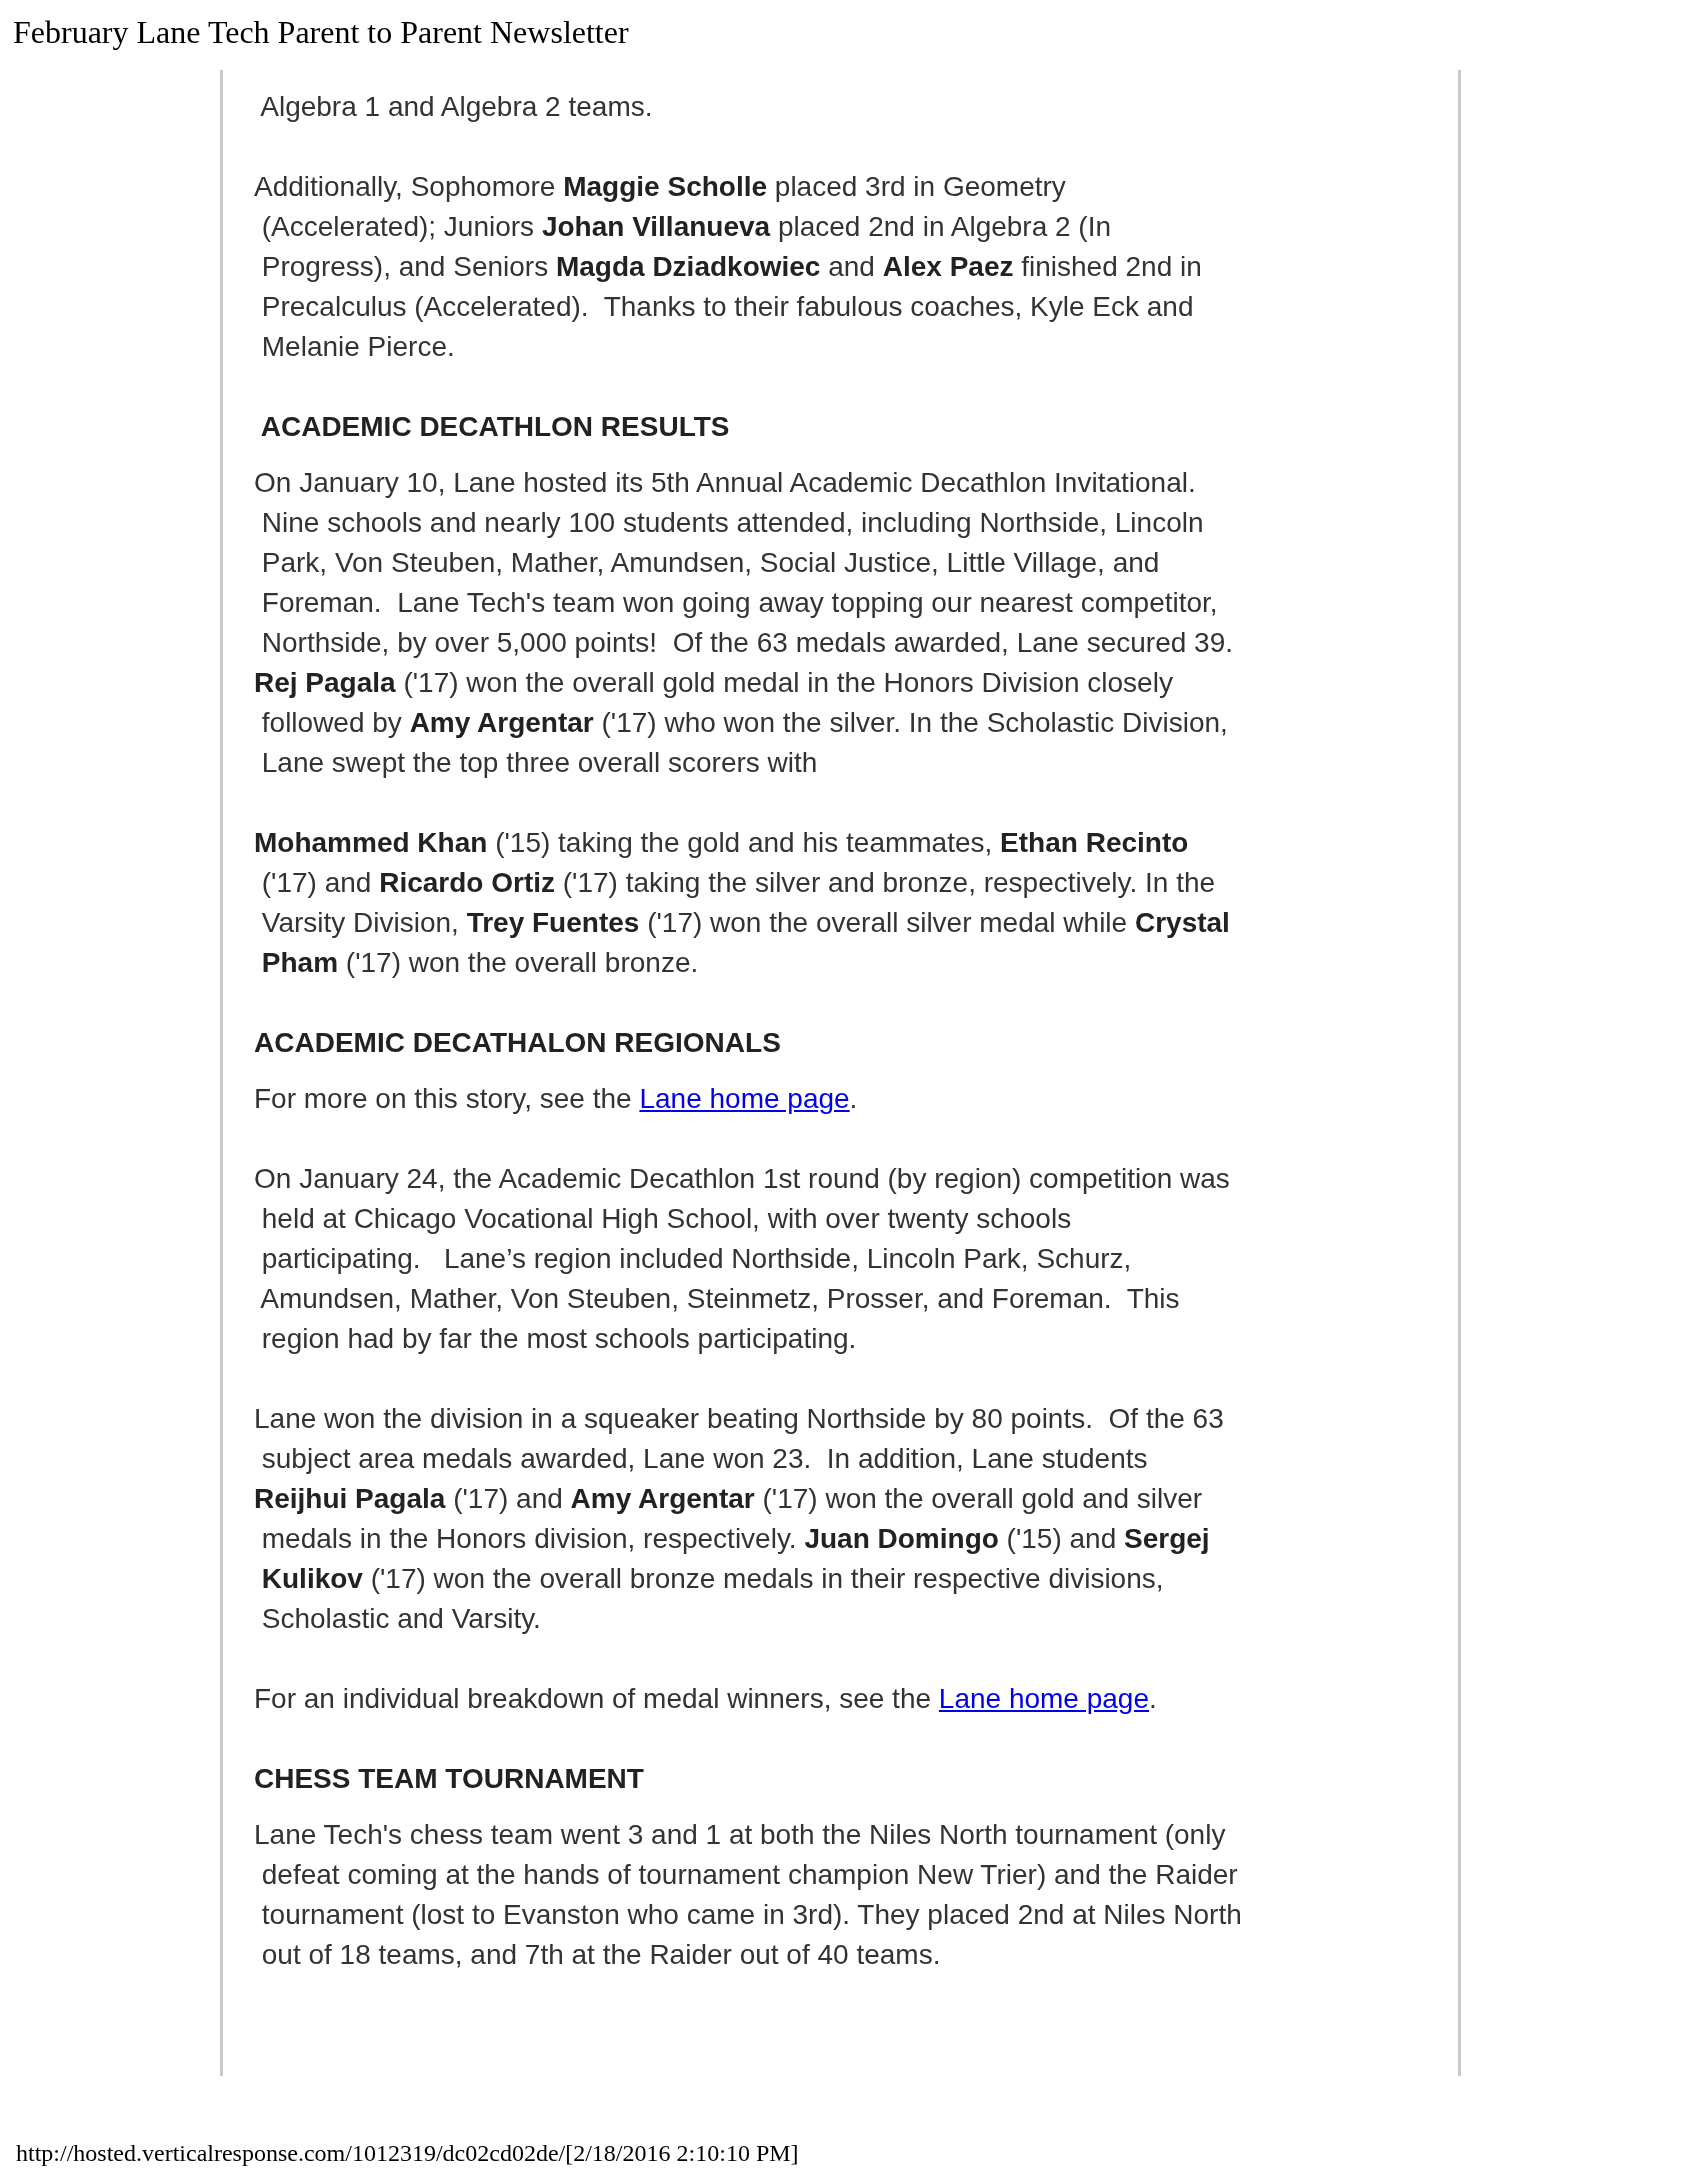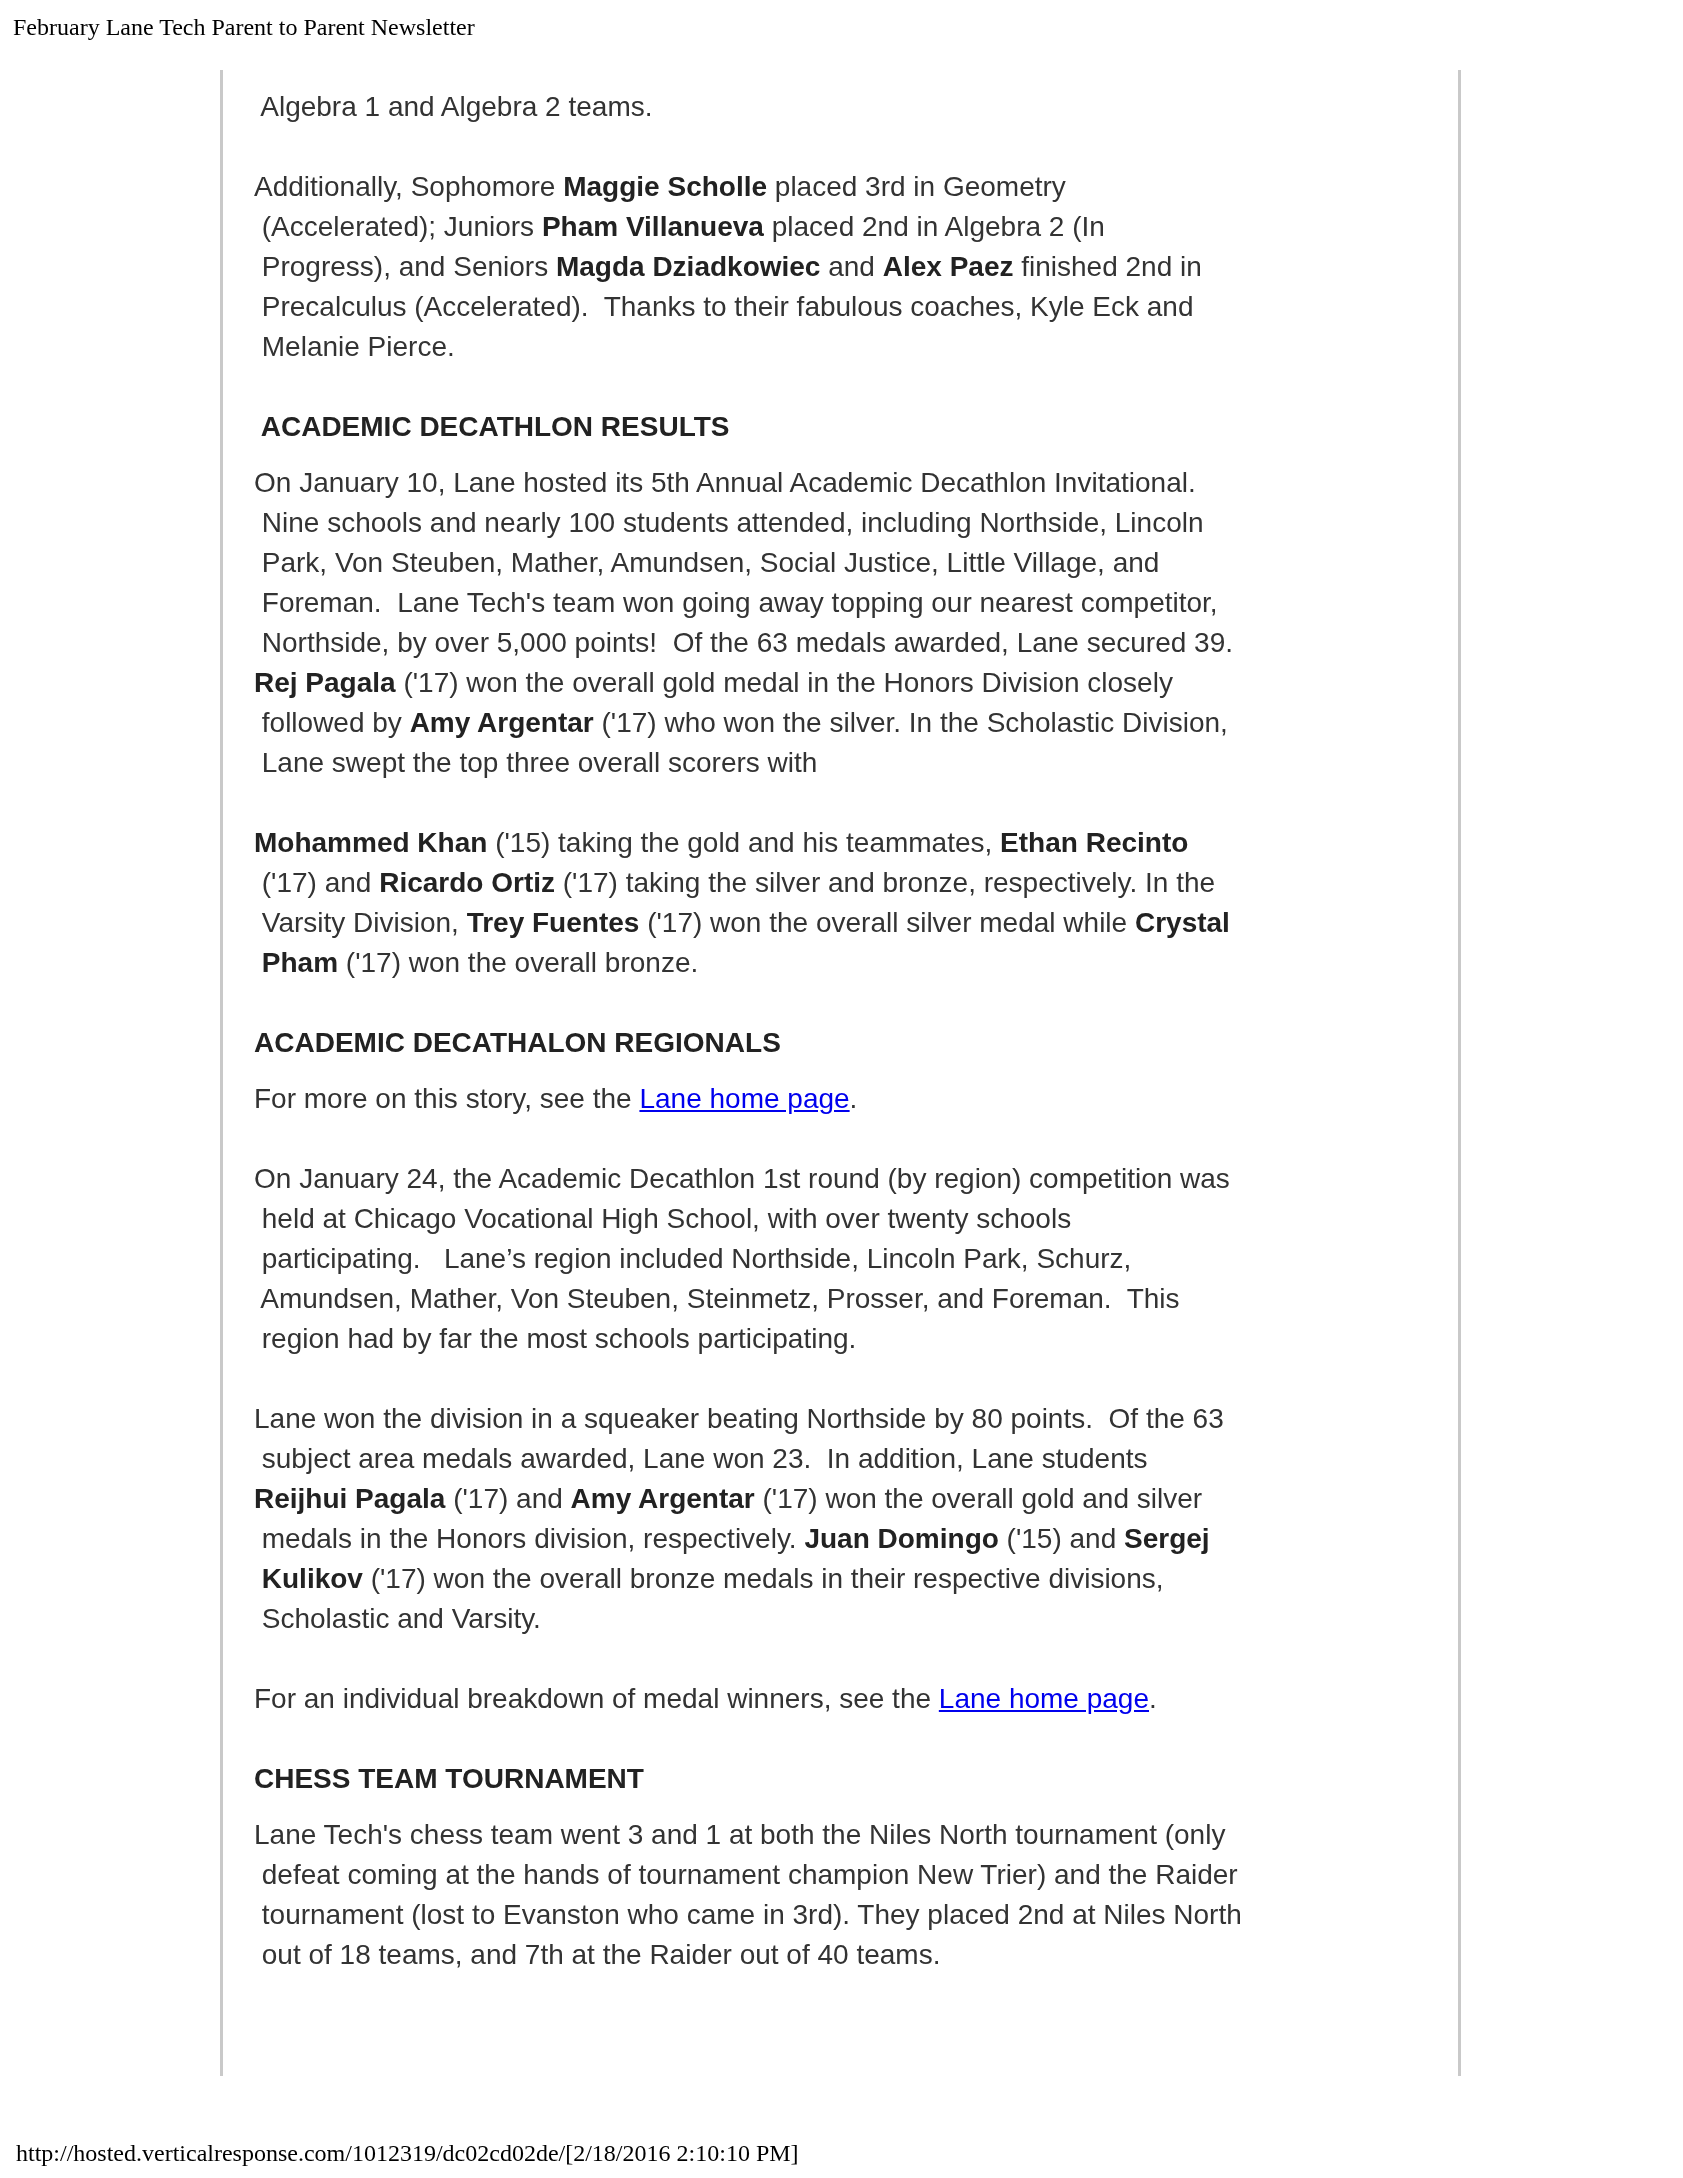--- a/index.html
+++ b/index.html
@@ -4,21 +4,21 @@
 <style>
   html, body { margin: 0; padding: 0; background: #ffffff; }
   body {
     width: 1683px; height: 2178px; position: relative; overflow: hidden;
     --link-color: #0000ee; --border-color: #c9c9c9;
     --body-color: #333333; --heading-color: #222222; --meta-color: #000000;
   }
   .doc-header {
     position: absolute; left: 13px; top: 12px;
     font-family: "Liberation Serif", "DejaVu Serif", serif;
-    font-size: 24px; line-height: 1.25; color: var(--meta-color);
+    font-size: 32px; line-height: 1.25; color: var(--meta-color);
   }
   .content-box {
     position: absolute; left: 220px; top: 70px;
     width: 1241px; height: 2006px; box-sizing: border-box;
     border-left: 3px solid var(--border-color);
     border-right: 3px solid var(--border-color);
     padding: 1px 16px 0 31px;
     font-family: "Liberation Sans", "DejaVu Sans", sans-serif;
     font-size: 28px; line-height: 40px; color: var(--body-color);
     white-space: pre; overflow: hidden;
@@ -32,21 +32,21 @@
     font-family: "Liberation Serif", "DejaVu Serif", serif;
     font-size: 24px; line-height: 1.25; color: var(--meta-color); margin-left: 8px;
   }
 </style>
 </head>
 <body style="--link-color: #0000ee; --border-color: #c9c9c9; --body-color: #333333; --heading-color: #222222; --meta-color: #000000;">
 
 <div class="doc-header">February Lane Tech Parent to Parent Newsletter</div>
 
 <div class="content-box"><div class="block para"><span> Algebra 1 and Algebra 2 teams.</span></div><div class="block para"><span>Additionally, Sophomore </span><span class="b">Maggie Scholle</span><span> placed 3rd in Geometry
- (Accelerated); Juniors </span><span class="b">Pham Villanueva</span><span> placed 2nd in Algebra 2 (In
+ (Accelerated); Juniors </span><span class="b">Johan Villanueva</span><span> placed 2nd in Algebra 2 (In
  Progress), and Seniors </span><span class="b">Magda Dziadkowiec</span><span> and </span><span class="b">Alex Paez</span><span> finished 2nd in
  Precalculus (Accelerated).  Thanks to their fabulous coaches, Kyle Eck and
  Melanie Pierce.</span></div><div class="block heading"><span class="b"> ACADEMIC DECATHLON RESULTS</span></div><div class="block para"><span>On January 10, Lane hosted its 5th Annual Academic Decathlon Invitational.
  Nine schools and nearly 100 students attended, including Northside, Lincoln
  Park, Von Steuben, Mather, Amundsen, Social Justice, Little Village, and
  Foreman.  Lane Tech's team won going away topping our nearest competitor,
  Northside, by over 5,000 points!  Of the 63 medals awarded, Lane secured 39.
 </span><span class="b">Rej Pagala</span><span> ('17) won the overall gold medal in the Honors Division closely
  followed by </span><span class="b">Amy Argentar</span><span> ('17) who won the silver. In the Scholastic Division,
  Lane swept the top three overall scorers with</span></div><div class="block para"><span class="b">Mohammed Khan</span><span> ('15) taking the gold and his teammates, </span><span class="b">Ethan Recinto</span><span>

